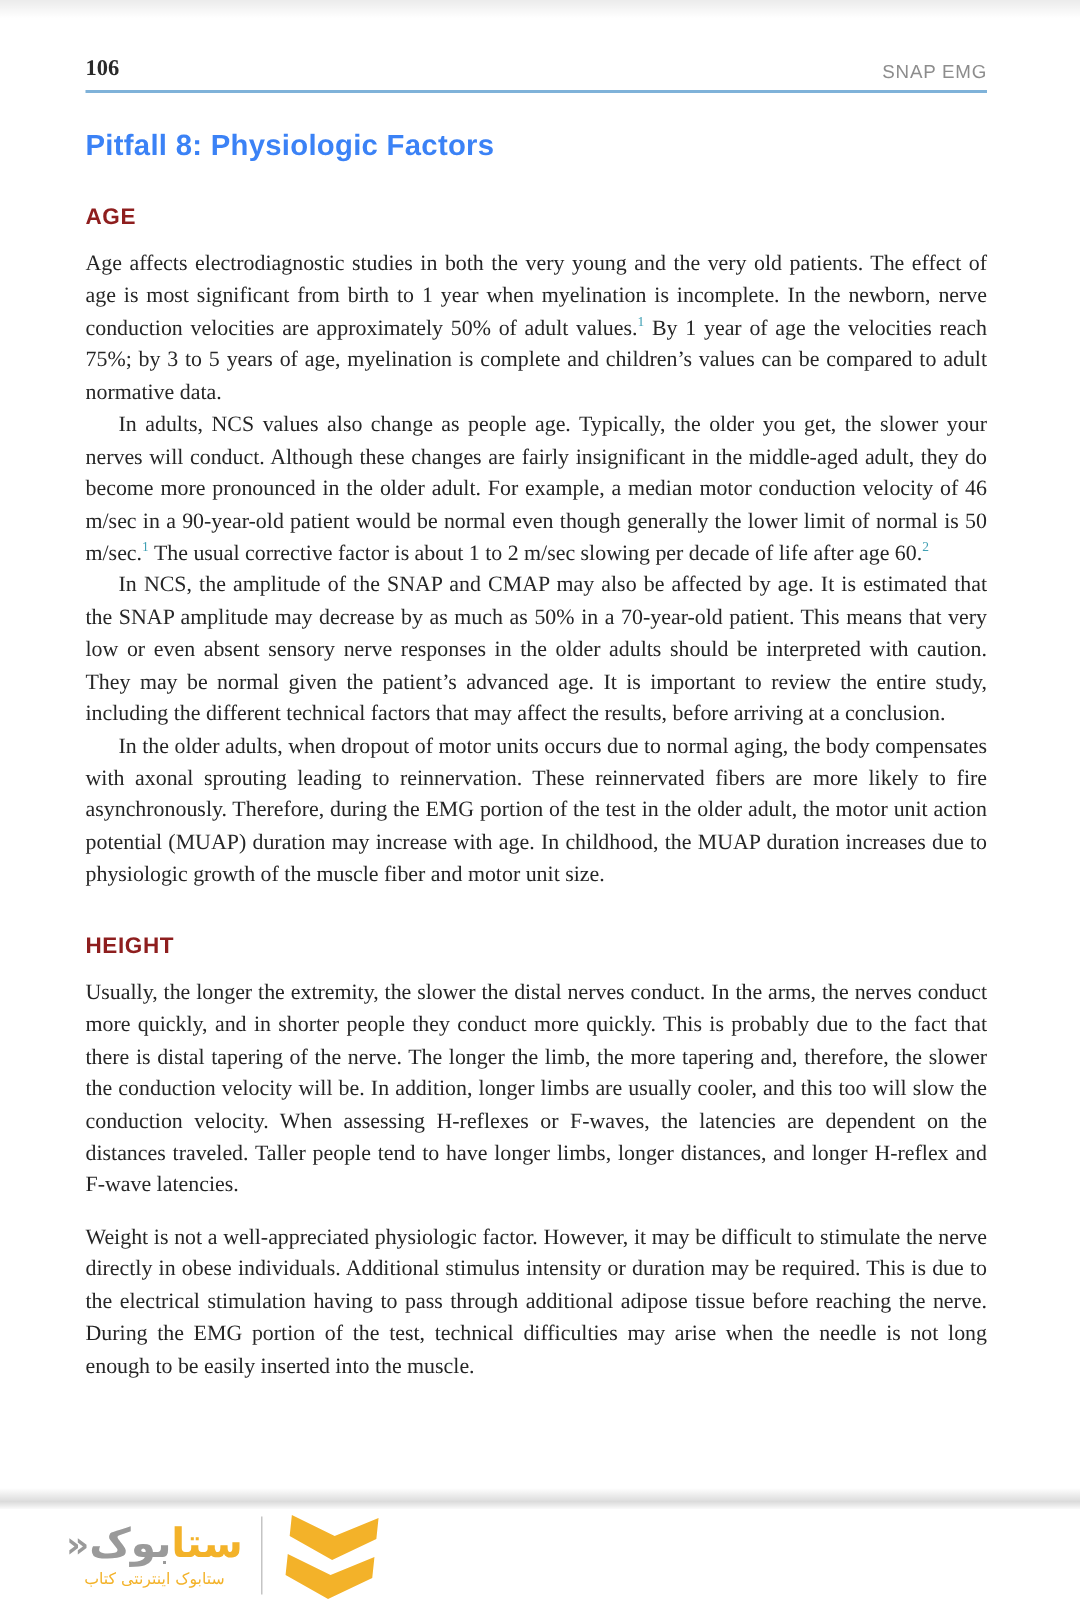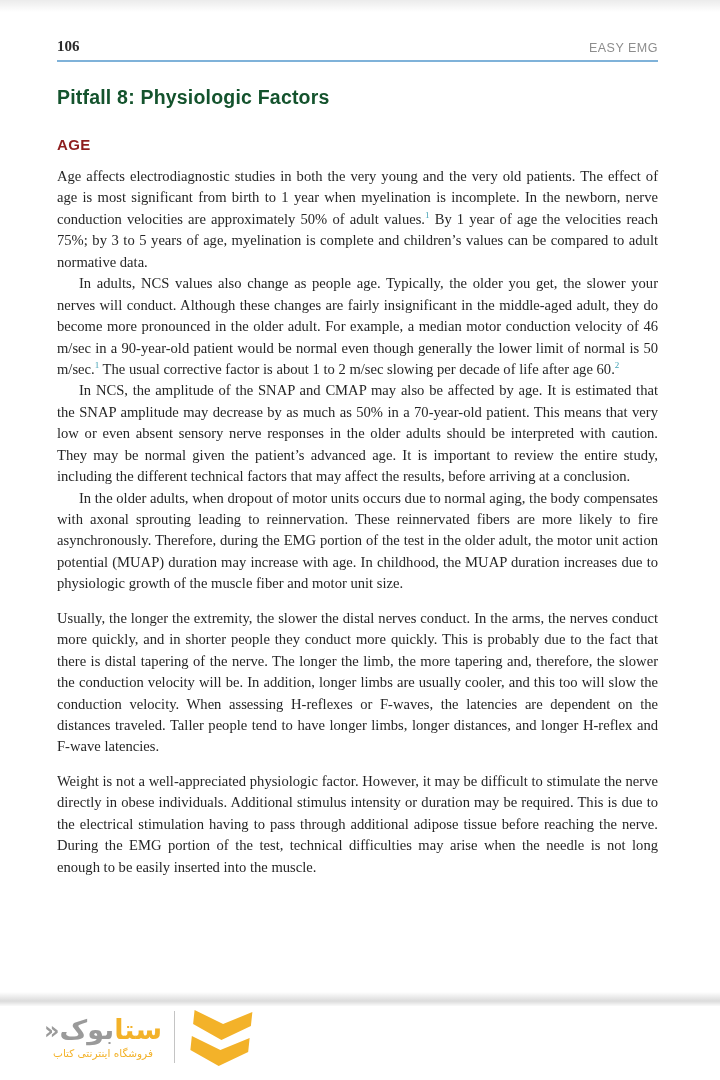--- a/index.html
+++ b/index.html
@@ -44,21 +44,21 @@
     font-size: 12.5px;
     letter-spacing: 0.5px;
     color: #8d8d8d;
   }
   
   .chapter-title {
     margin-top: 24px;
     font-family: "Liberation Sans", sans-serif;
     font-weight: bold;
     font-size: 19.5px;
-    color: #14532d;
+    color: #3b82f6;
     letter-spacing: 0.2px;
   }
   .intro {
     margin-top: 13px;
     font-size: 14.6px;
     line-height: 1.47;
     text-align: justify;
     color: #262626;
   }
   
@@ -157,53 +157,54 @@
 </head>
 <body>
 
 <div class="page">
   <div class="top-shadow"></div>
 
   <div class="content">
 
     <div class="page-header">
       <span class="page-number">106</span>
-      <span class="book-title">EASY EMG</span>
+      <span class="book-title">SNAP EMG</span>
     </div>
 
     <h1 class="chapter-title">Pitfall 8: Physiologic Factors</h1>
 
 
     <h2 class="section-heading">AGE</h2>
 
     <p class="body-text"><span>Age affects electrodiagnostic studies in both the very young and the very old patients. The effect of age is most significant from birth to 1 year when myelination is incomplete. In the newborn, nerve conduction velocities are approximately 50% of adult values.</span><sup class="ref">1</sup><span> By 1 year of age the velocities reach 75%; by 3 to 5 years of age, myelination is complete and children’s values can be compared to adult normative data.</span></p>
 
     <p class="body-text follow"><span>In adults, NCS values also change as people age. Typically, the older you get, the slower your nerves will conduct. Although these changes are fairly insignificant in the middle-aged adult, they do become more pronounced in the older adult. For example, a median motor conduction velocity of 46 m/sec in a 90-year-old patient would be normal even though generally the lower limit of normal is 50 m/sec.</span><sup class="ref">1</sup><span> The usual corrective factor is about 1 to 2 m/sec slowing per decade of life after age 60.</span><sup class="ref">2</sup></p>
 
     <p class="body-text follow">In NCS, the amplitude of the SNAP and CMAP may also be affected by age. It is estimated that the SNAP amplitude may decrease by as much as 50% in a 70-year-old patient. This means that very low or even absent sensory nerve responses in the older adults should be interpreted with caution. They may be normal given the patient’s advanced age. It is important to review the entire study, including the different technical factors that may affect the results, before arriving at a conclusion.</p>
 
     <p class="body-text follow">In the older adults, when dropout of motor units occurs due to normal aging, the body compensates with axonal sprouting leading to reinnervation. These reinnervated fibers are more likely to fire asynchronously. Therefore, during the EMG portion of the test in the older adult, the motor unit action potential (MUAP) duration may increase with age. In childhood, the MUAP duration increases due to physiologic growth of the muscle fiber and motor unit size.</p>
 
 
+    <h2 class="section-heading">HEIGHT</h2>
 
     <p class="body-text">Usually, the longer the extremity, the slower the distal nerves conduct. In the arms, the nerves conduct more quickly, and in shorter people they conduct more quickly. This is probably due to the fact that there is distal tapering of the nerve. The longer the limb, the more tapering and, therefore, the slower the conduction velocity will be. In addition, longer limbs are usually cooler, and this too will slow the conduction velocity. When assessing H-reflexes or F-waves, the latencies are dependent on the distances traveled. Taller people tend to have longer limbs, longer distances, and longer H-reflex and F-wave latencies.</p>
 
 
     <p class="body-text">Weight is not a well-appreciated physiologic factor. However, it may be difficult to stimulate the nerve directly in obese individuals. Additional stimulus intensity or duration may be required. This is due to the electrical stimulation having to pass through additional adipose tissue before reaching the nerve. During the EMG portion of the test, technical difficulties may arise when the needle is not long enough to be easily inserted into the muscle.</p>
 
   </div>
 
   <div class="page-shadow"></div>
 
   <div class="footer">
 
     <div class="footer-logo">
       <div class="wordmark">
         <div class="wordmark-text" dir="rtl"><span class="wm-yellow">ستا</span><span class="wm-gray">بوک</span><span class="wm-gray wm-guillemet">«</span></div>
-        <div class="tagline">فروشگاه اینترنتی کتاب</div>
+        <div class="tagline">ستابوک اینترنتی کتاب</div>
       </div>
       <div class="logo-divider"></div>
       <svg class="chevron-mark" width="66" height="62" viewBox="0 0 66 62">
         <g transform="skewX(-6)" fill="#f3b229">
           <polygon points="8,4 38,18 66,6 66,20 38,34 8,18"></polygon>
           <polygon points="8,30 38,44 66,32 66,46 38,60 8,44"></polygon>
         </g>
       </svg>
     </div>
 

